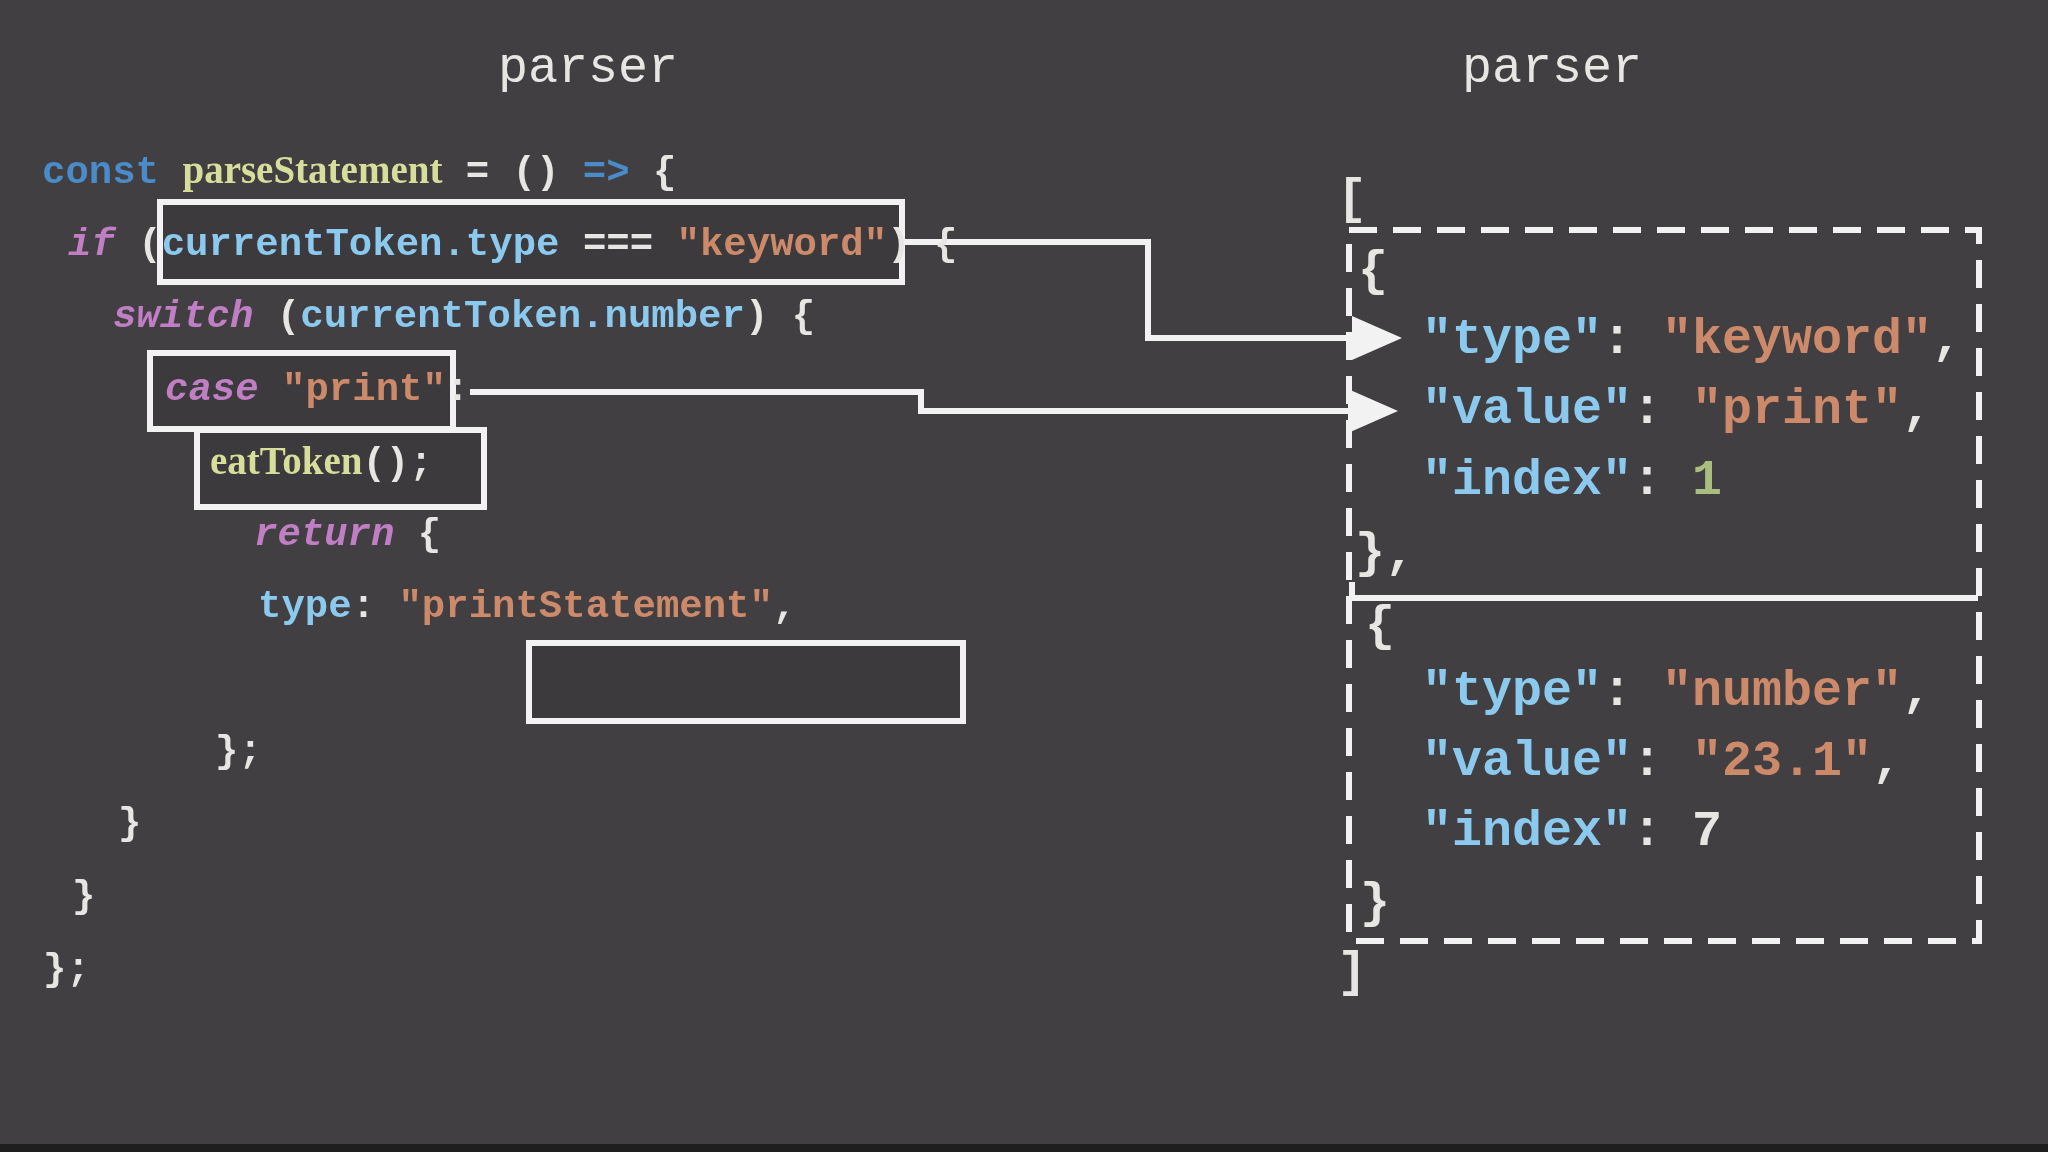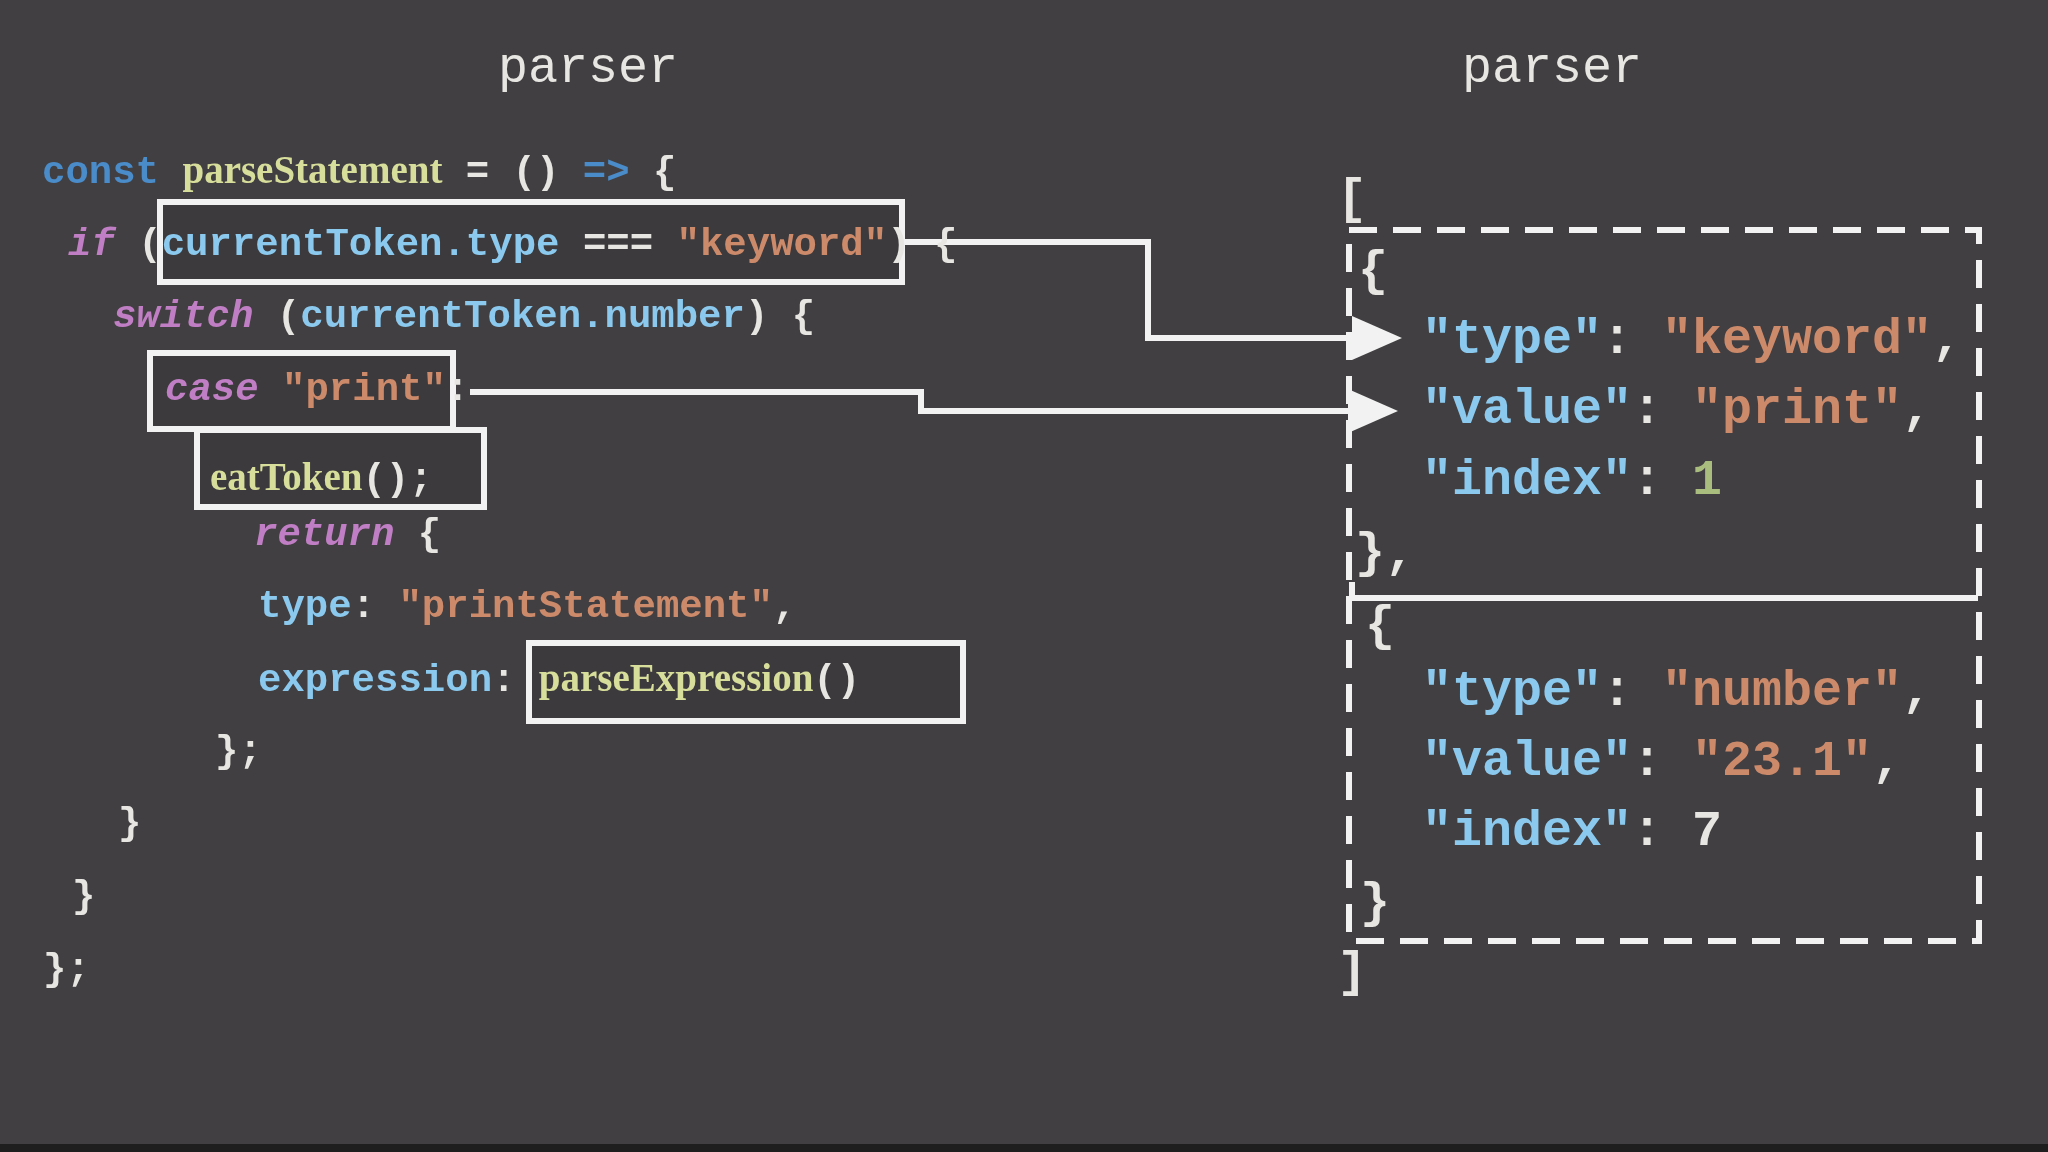--- a/index.html
+++ b/index.html
@@ -58,24 +58,23 @@
 </svg>
 
 <div class="title" style="left:588px;top:68px">parser</div>
 <div class="title" style="left:1552px;top:68px">parser</div>
 
 <div class="layer" id="parser-layer">
     <div class="line parser-line" style="left: 42px; top: 171px;"><span class="c-blue">const</span><span class="c-plain"> </span><span class="c-fn">parseStatement</span><span class="c-plain"> = () </span><span class="c-blue">=&gt;</span><span class="c-plain"> {</span></div>
     <div class="line parser-line" style="left: 68px; top: 245px;"><span class="c-purple">if</span><span class="c-plain"> (</span><span class="c-sky">currentToken.type</span><span class="c-plain"> === </span><span class="c-salmon">"keyword"</span><span class="c-plain">) {</span></div>
     <div class="line parser-line" style="left: 113px; top: 317px;"><span class="c-purple">switch</span><span class="c-plain"> (</span><span class="c-sky">currentToken.number</span><span class="c-plain">) {</span></div>
     <div class="line parser-line" style="left: 165px; top: 390px;"><span class="c-purple">case</span><span class="c-plain"> </span><span class="c-salmon">"print"</span><span class="c-plain">:</span></div>
-    <div class="line parser-line" style="left: 210px; top: 462px; margin-top: 16px;"><span class="c-fn">eatToken</span><span class="c-plain">();</span></div>
+    <div class="line parser-line" style="left: 210px; top: 462px;"><span class="c-fn">eatToken</span><span class="c-plain">();</span></div>
     <div class="line parser-line" style="left: 210px; top: 535px; margin-left: 44px;"><span class="c-purple">return</span><span class="c-plain"> {</span></div>
     <div class="line parser-line" style="left: 258px; top: 607px;"><span class="c-sky">type</span><span class="c-plain">: </span><span class="c-salmon">"printStatement"</span><span class="c-plain">,</span></div>
-    <div class="line parser-line" style="left: 258px; top: 679px;"><span class="c-sky">expression</span><span class="c-plain">: </span><span class="c-fn">parseExpression</span><span class="c-plain">()</span></div>
     <div class="line parser-line" style="left: 215px; top: 752px;"><span class="c-plain">};</span></div>
     <div class="line parser-line" style="left: 118px; top: 824px;"><span class="c-plain">}</span></div>
     <div class="line parser-line" style="left: 72px; top: 897px;"><span class="c-plain">}</span></div>
     <div class="line parser-line" style="left: 43px; top: 970px;"><span class="c-plain">};</span></div>
   </div>
 <div class="layer" id="tokens-layer">
     <div class="line token-line" style="left: 1337px; top: 200px;"><span class="c-plain">[</span></div>
     <div class="line token-line" style="left: 1358px; top: 272px;"><span class="c-plain">{</span></div>
     <div class="line token-line" style="left: 1422px; top: 340px;"><span class="c-sky">"type"</span><span class="c-plain">: </span><span class="c-salmon">"keyword"</span><span class="c-plain">,</span></div>
     <div class="line token-line" style="left: 1422px; top: 410px;"><span class="c-sky">"value"</span><span class="c-plain">: </span><span class="c-salmon">"print"</span><span class="c-plain">,</span></div>

